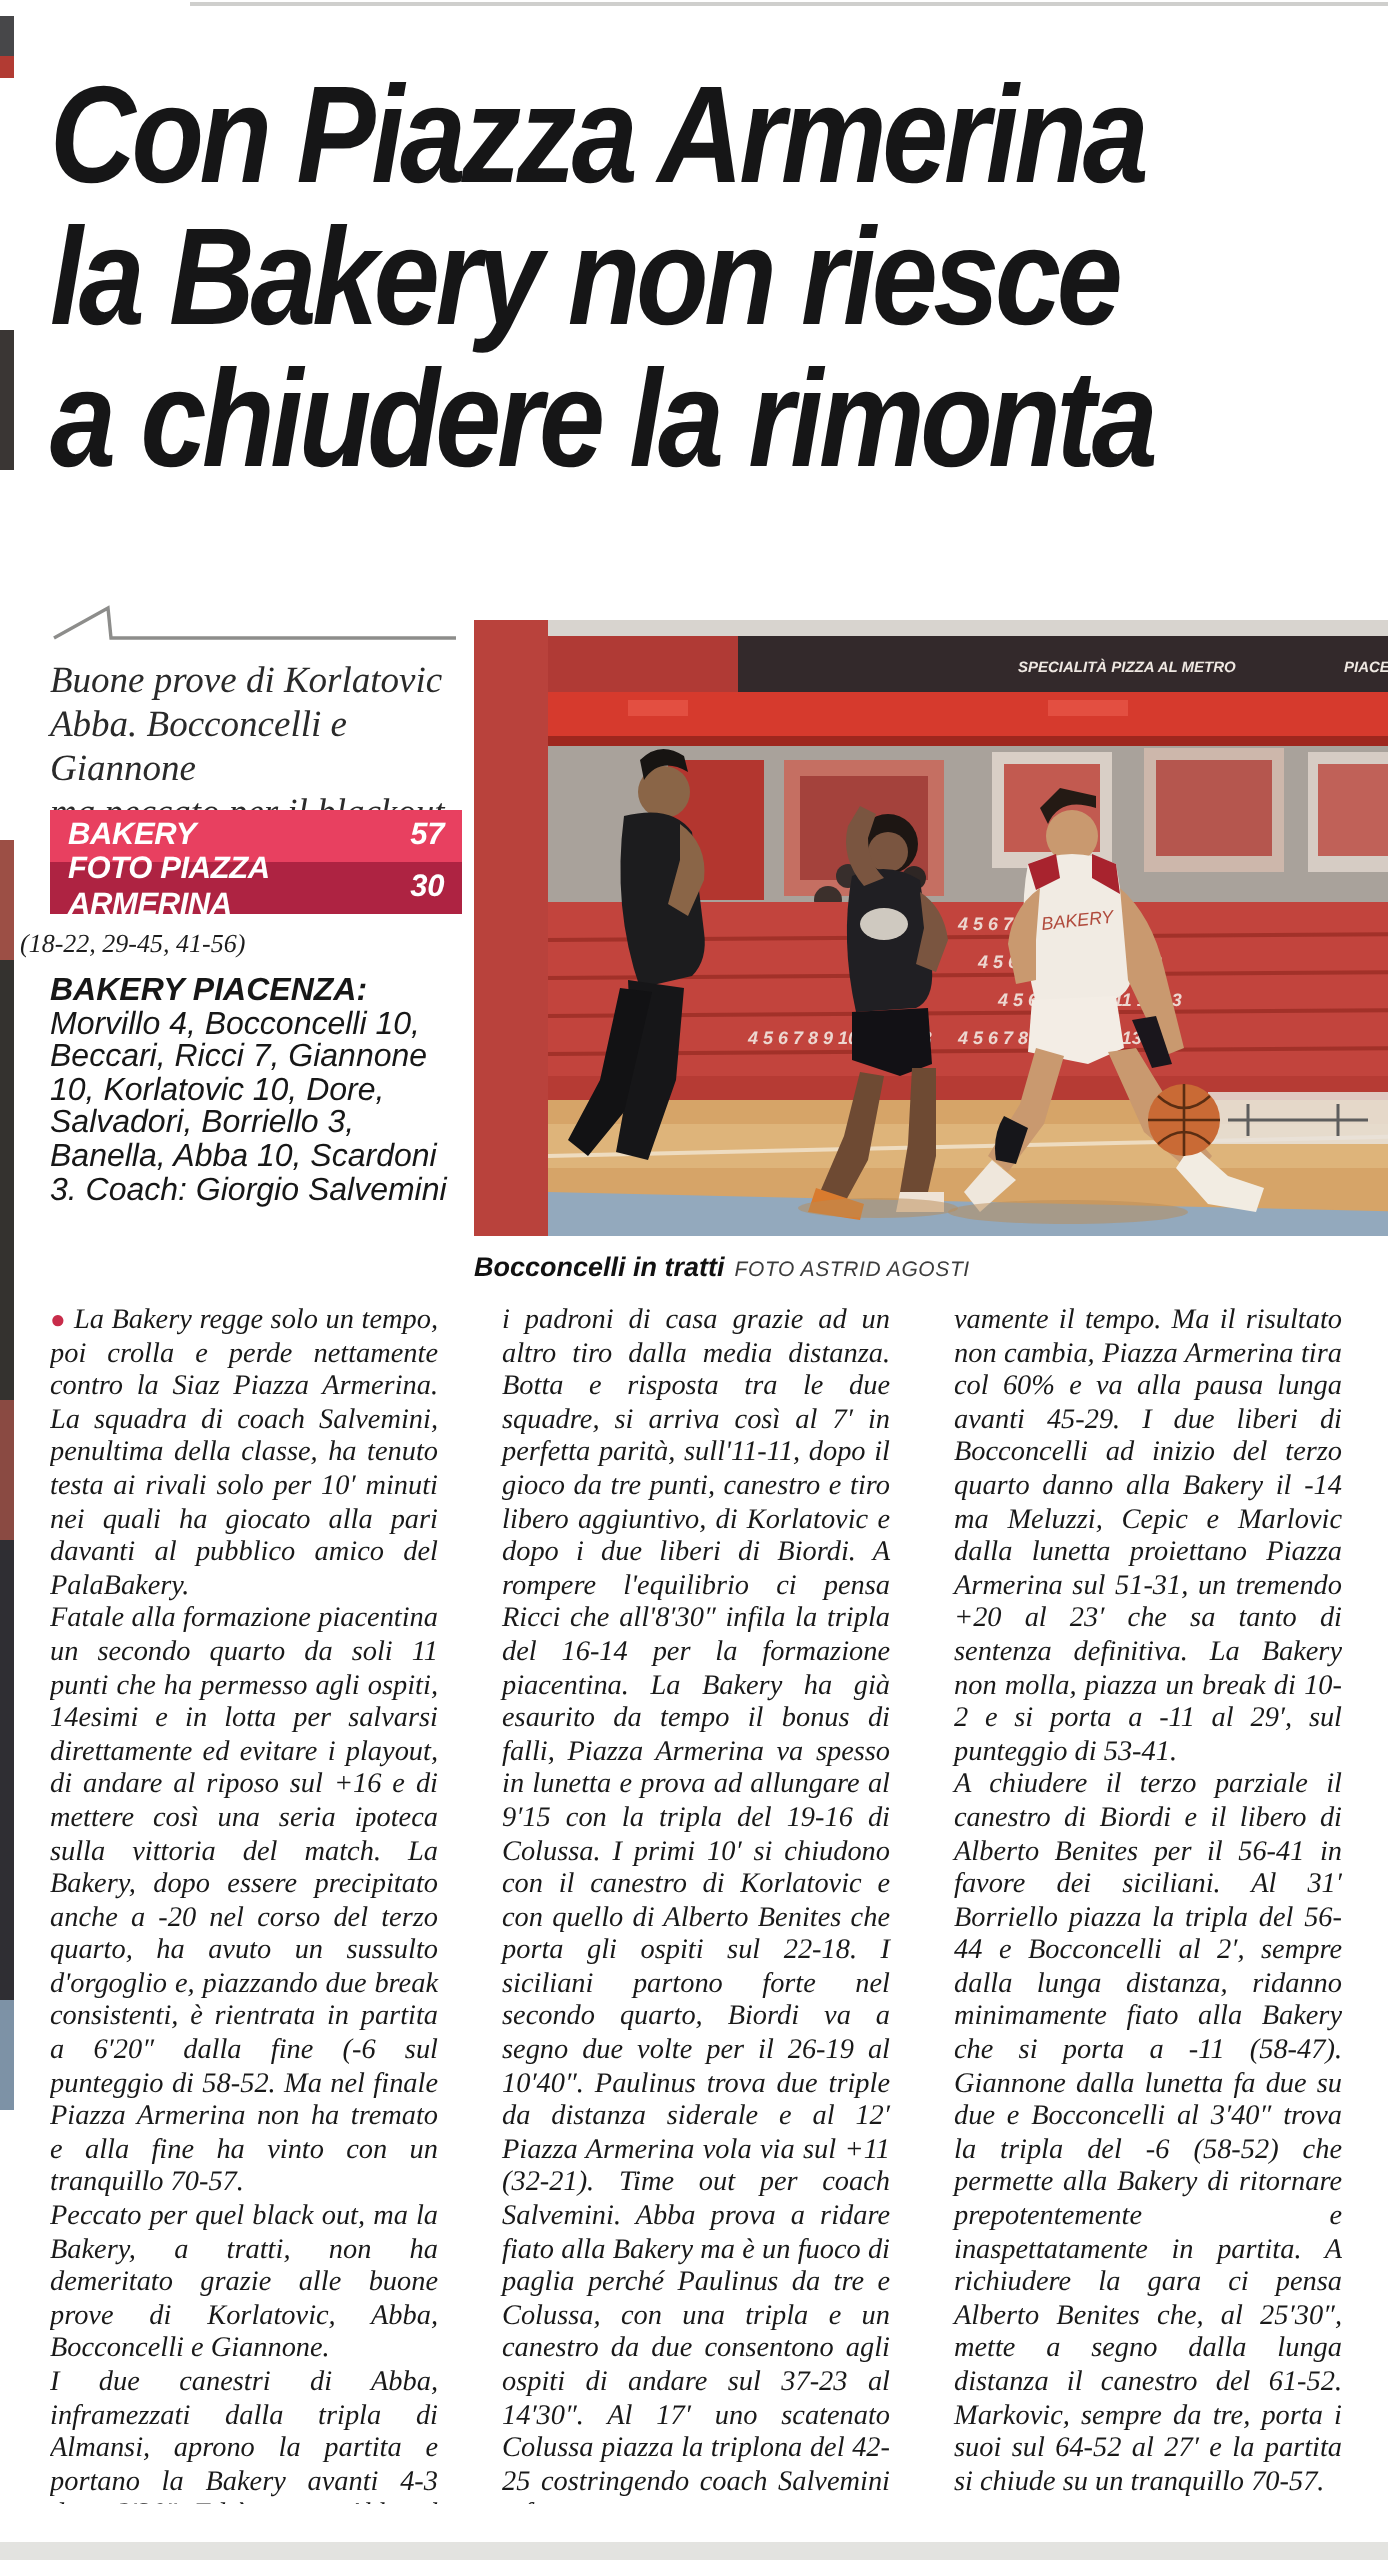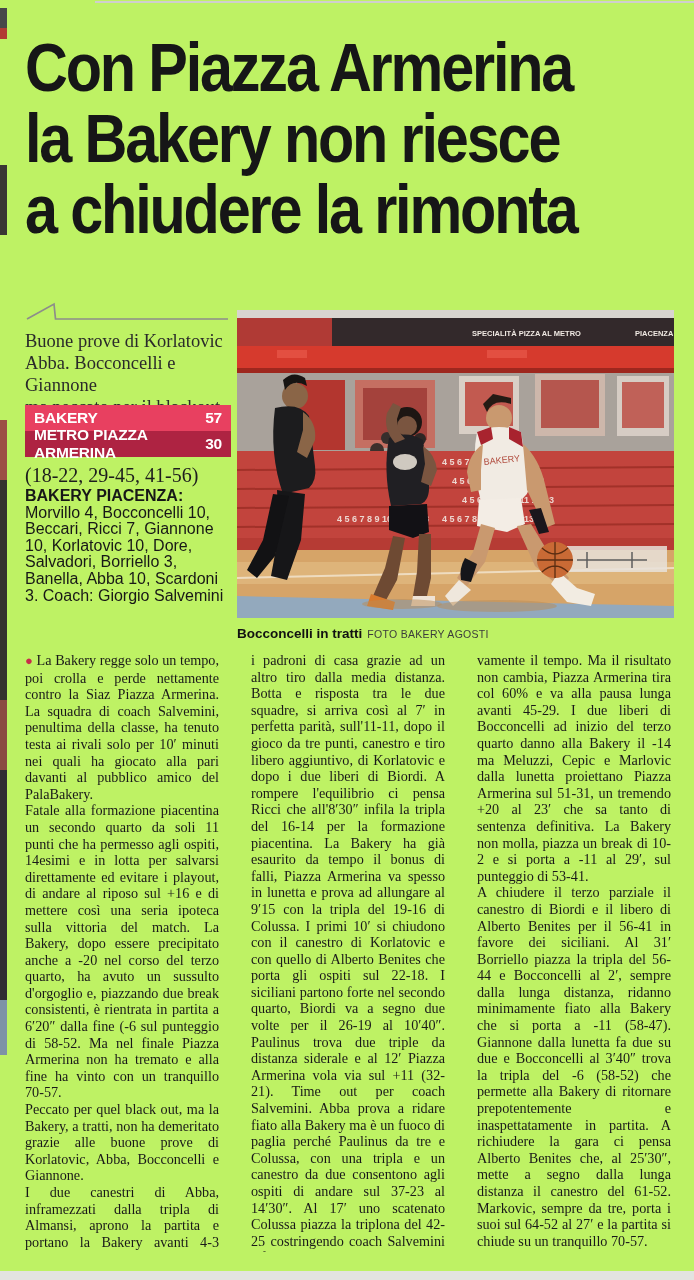--- a/index.html
+++ b/index.html
@@ -1,20 +1,20 @@
 <!DOCTYPE html>
 <html lang="it"><head>
 <meta charset="utf-8">
 <style>
   * { margin:0; padding:0; box-sizing:border-box; }
   html,body { background:#e9e9e7; }
   .page {
     position:relative; width:694px; height:1280px; margin:0 auto;
-    background:#bef264; overflow:hidden;
-    font-family:"Liberation Serif", serif; color:#1b1b1b;
+    background:#ffffff; overflow:hidden;
+    font-family:"Liberation Serif", serif; color:#1b1b1b;font-style:italic;
   }
   
   .edge-seg { position:absolute; left:0; width:7px; }
   .top-edge-line { position:absolute; top:1px; left:95px; width:599px; height:2px; background:#cfcfcd; }
   .bottom-edge { position:absolute; left:0; bottom:0; width:694px; height:9px; background:#e3e3e0; }
 
   
   .headline { position:absolute; left:25px; top:32px; width:664px;
     font-family:"Liberation Sans", sans-serif; font-weight:bold;
     font-size:69px; line-height:71px; letter-spacing:-2.5px; color:#161617;
@@ -27,27 +27,27 @@
 
   
   .scorebox { position:absolute; left:25px; top:405px; width:206px;
     font-family:"Liberation Sans", sans-serif; font-weight:bold; color:#fff; }
   .score-row { height:26px; display:flex; align-items:center; justify-content:space-between;
     padding:0 9px; font-size:15.5px; letter-spacing:-0.2px; }
   .score-row.home { background:#e84060; }
   .score-row.away { background:#ae2342; }
 
   
-  .partials { position:absolute; left:25px; top:464px; width:206px; font-size:20px; color:#1d1d1d; }
+  .partials { position:absolute; left:10px; top:464px; width:206px; font-size:13px; color:#1d1d1d; }
   .rosters { position:absolute; left:25px; top:488px; width:208px;
     font-family:"Liberation Sans", sans-serif; font-size:16px; line-height:16.6px; color:#171717; }
   .rosters b { font-weight:bold; }
 
   
-  .photo { position:absolute; left:237px; top:310px; width:437px; height:308px; background:#b9423c; }
+  .photo { position:absolute; left:237px; top:310px; width:437px; height:308px; background:#b9423c;padding-left:37px; }
   .photo svg { display:block; }
   .caption { position:absolute; left:237px; top:626px; width:437px;
     font-family:"Liberation Sans", sans-serif; font-size:13.5px; color:#111; }
   .caption .credit { font-size:10.5px; color:#3c3c3c; letter-spacing:0.3px; font-weight:normal; margin-left:5px; }
   .caption .cap-main { font-weight:bold; }
 
   
   .columns { position:absolute; left:25px; top:652px; width:646px; height:600px;
     display:flex; gap:32px; overflow:hidden; }
   .col { width:206px; font-size:14.2px; line-height:16.6px; text-align:justify;
@@ -84,21 +84,21 @@
 Abba. Bocconcelli e Giannone
 ma peccato per il blackout</p>
   </div>
 
   <div class="scorebox">
     <div class="score-row home">
       <span>BAKERY</span>
       <span>57</span>
     </div>
     <div class="score-row away">
-      <span>METRO PIAZZA ARMERINA</span>
+      <span>FOTO PIAZZA ARMERINA</span>
       <span>30</span>
     </div>
   </div>
 
   <div class="partials">(18-22, 29-45, 41-56)</div>
   <div class="rosters">
     <span><b>BAKERY PIACENZA:</b><span> Morvillo 4, Bocconcelli 10, Beccari, Ricci 7, Giannone 10, Korlatovic 10, Dore, Salvadori, Borriello 3, Banella, Abba 10, Scardoni 3. Coach: Giorgio Salvemini</span></span>
     <br>
   </div>
 
@@ -201,21 +201,21 @@
       <g>
         <circle cx="318" cy="250" r="18" fill="#c96a35"></circle>
         <path d="M300,250 h36 M318,232 v36 M305,238 q13,12 26,0 M305,262 q13,-12 26,0" stroke="#5a2d12" stroke-width="1.3" fill="none"></path>
       </g>
       <ellipse cx="260" cy="296" rx="60" ry="6" fill="#b98c55" opacity="0.5"></ellipse>
       <ellipse cx="165" cy="294" rx="40" ry="5" fill="#b98c55" opacity="0.5"></ellipse>
     </svg>
   </div>
 
   <div class="caption">
-    <span class="cap-main">Bocconcelli in tratti</span><span class="credit">FOTO BAKERY AGOSTI</span>
+    <span class="cap-main">Bocconcelli in tratti</span><span class="credit">FOTO ASTRID AGOSTI</span>
   </div>
 
   <div class="columns">
     <div class="col"><span class="bullet">●</span><span> La Bakery regge solo un tempo, poi crolla e perde nettamente contro la Siaz Piazza Armerina. La squadra di coach Salvemini, penultima della classe, ha tenuto testa ai rivali solo per 10′ minuti nei quali ha giocato alla pari davanti al pubblico amico del PalaBakery.
 Fatale alla formazione piacentina un secondo quarto da soli 11 punti che ha permesso agli ospiti, 14esimi e in lotta per salvarsi direttamente ed evitare i playout, di andare al riposo sul +16 e di mettere così una seria ipoteca sulla vittoria del match. La Bakery, dopo essere precipitato anche a -20 nel corso del terzo quarto, ha avuto un sussulto d'orgoglio e, piazzando due break consistenti, è rientrata in partita a 6′20″ dalla fine (-6 sul punteggio di 58-52. Ma nel finale Piazza Armerina non ha tremato e alla fine ha vinto con un tranquillo 70-57.
 Peccato per quel black out, ma la Bakery, a tratti, non ha demeritato grazie alle buone prove di Korlatovic, Abba, Bocconcelli e Giannone.
 I due canestri di Abba, inframezzati dalla tripla di Almansi, aprono la partita e portano la Bakery avanti 4-3 dopo 2′30″. Ed è ancora Abba al 5′ a portare avanti 5-4</span></div>
     <div class="col"><span>i padroni di casa grazie ad un altro tiro dalla media distanza. Botta e risposta tra le due squadre, si arriva così al 7′ in perfetta parità, sull'11-11, dopo il gioco da tre punti, canestro e tiro libero aggiuntivo, di Korlatovic e dopo i due liberi di Biordi. A rompere l'equilibrio ci pensa Ricci che all'8′30″ infila la tripla del 16-14 per la formazione piacentina. La Bakery ha già esaurito da tempo il bonus di falli, Piazza Armerina va spesso in lunetta e prova ad allungare al 9′15 con la tripla del 19-16 di Colussa. I primi 10′ si chiudono con il canestro di Korlatovic e con quello di Alberto Benites che porta gli ospiti sul 22-18. I siciliani partono forte nel secondo quarto, Biordi va a segno due volte per il 26-19 al 10′40″. Paulinus trova due triple da distanza siderale e al 12′ Piazza Armerina vola via sul +11 (32-21). Time out per coach Salvemini. Abba prova a ridare fiato alla Bakery ma è un fuoco di paglia perché Paulinus da tre e Colussa, con una tripla e un canestro da due consentono agli ospiti di andare sul 37-23 al 14′30″. Al 17′ uno scatenato Colussa piazza la triplona del 42-25 costringendo coach Salvemini a fermare nuo-</span></div>
     <div class="col"><span>vamente il tempo. Ma il risultato non cambia, Piazza Armerina tira col 60% e va alla pausa lunga avanti 45-29. I due liberi di Bocconcelli ad inizio del terzo quarto danno alla Bakery il -14 ma Meluzzi, Cepic e Marlovic dalla lunetta proiettano Piazza Armerina sul 51-31, un tremendo +20 al 23′ che sa tanto di sentenza definitiva. La Bakery non molla, piazza un break di 10-2 e si porta a -11 al 29′, sul punteggio di 53-41.
 A chiudere il terzo parziale il canestro di Biordi e il libero di Alberto Benites per il 56-41 in favore dei siciliani. Al 31′ Borriello piazza la tripla del 56-44 e Bocconcelli al 2′, sempre dalla lunga distanza, ridanno minimamente fiato alla Bakery che si porta a -11 (58-47). Giannone dalla lunetta fa due su due e Bocconcelli al 3′40″ trova la tripla del -6 (58-52) che permette alla Bakery di ritornare prepotentemente e inaspettatamente in partita. A richiudere la gara ci pensa Alberto Benites che, al 25′30″, mette a segno dalla lunga distanza il canestro del 61-52. Markovic, sempre da tre, porta i suoi sul 64-52 al 27′ e la partita si chiude su un tranquillo 70-57.</span></div>

